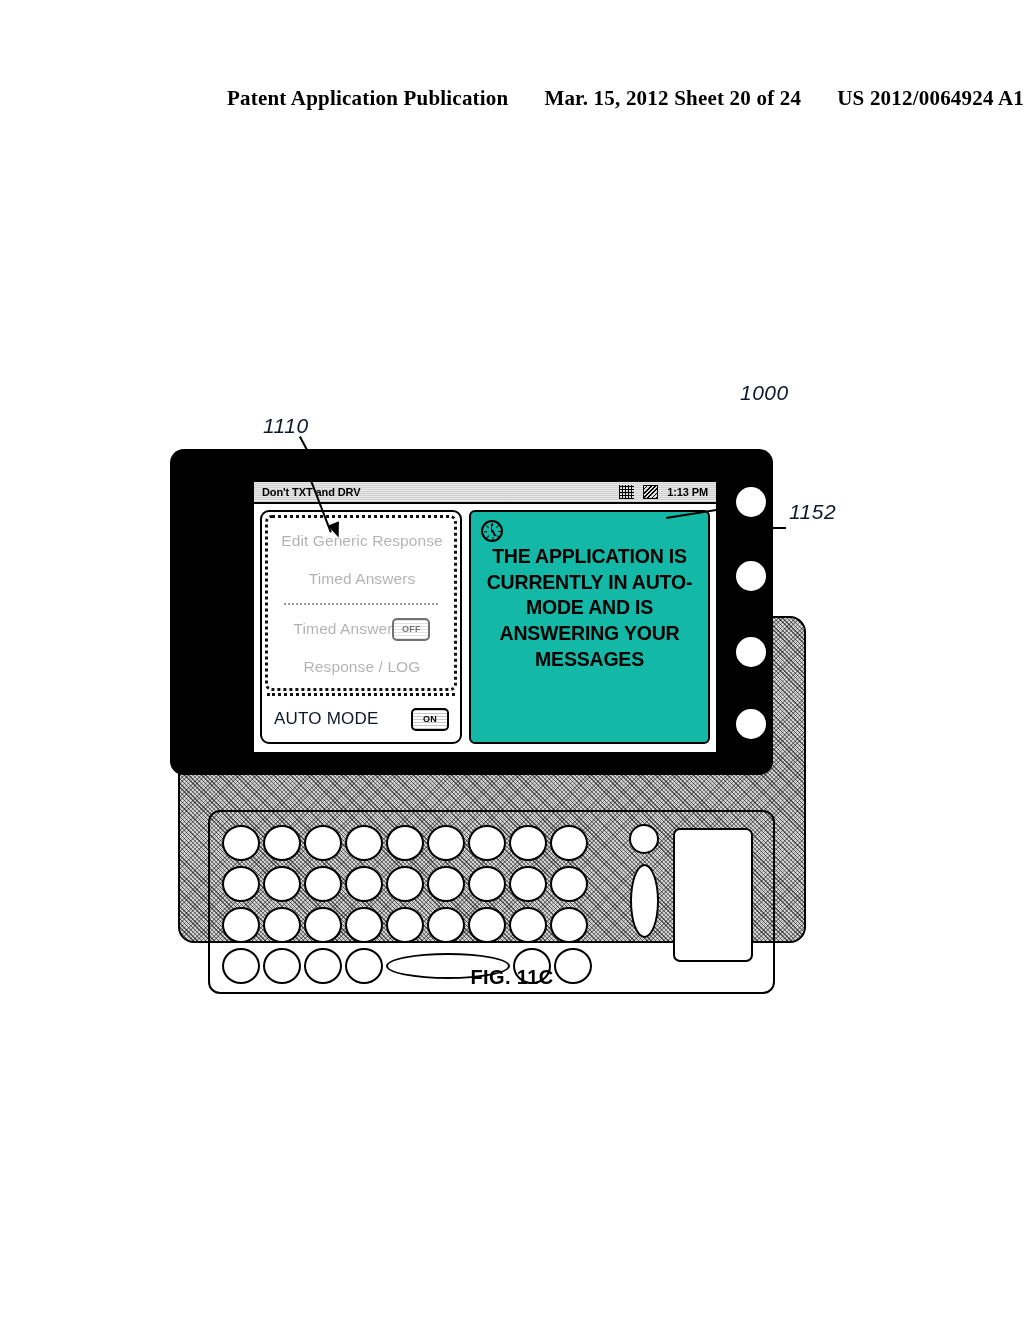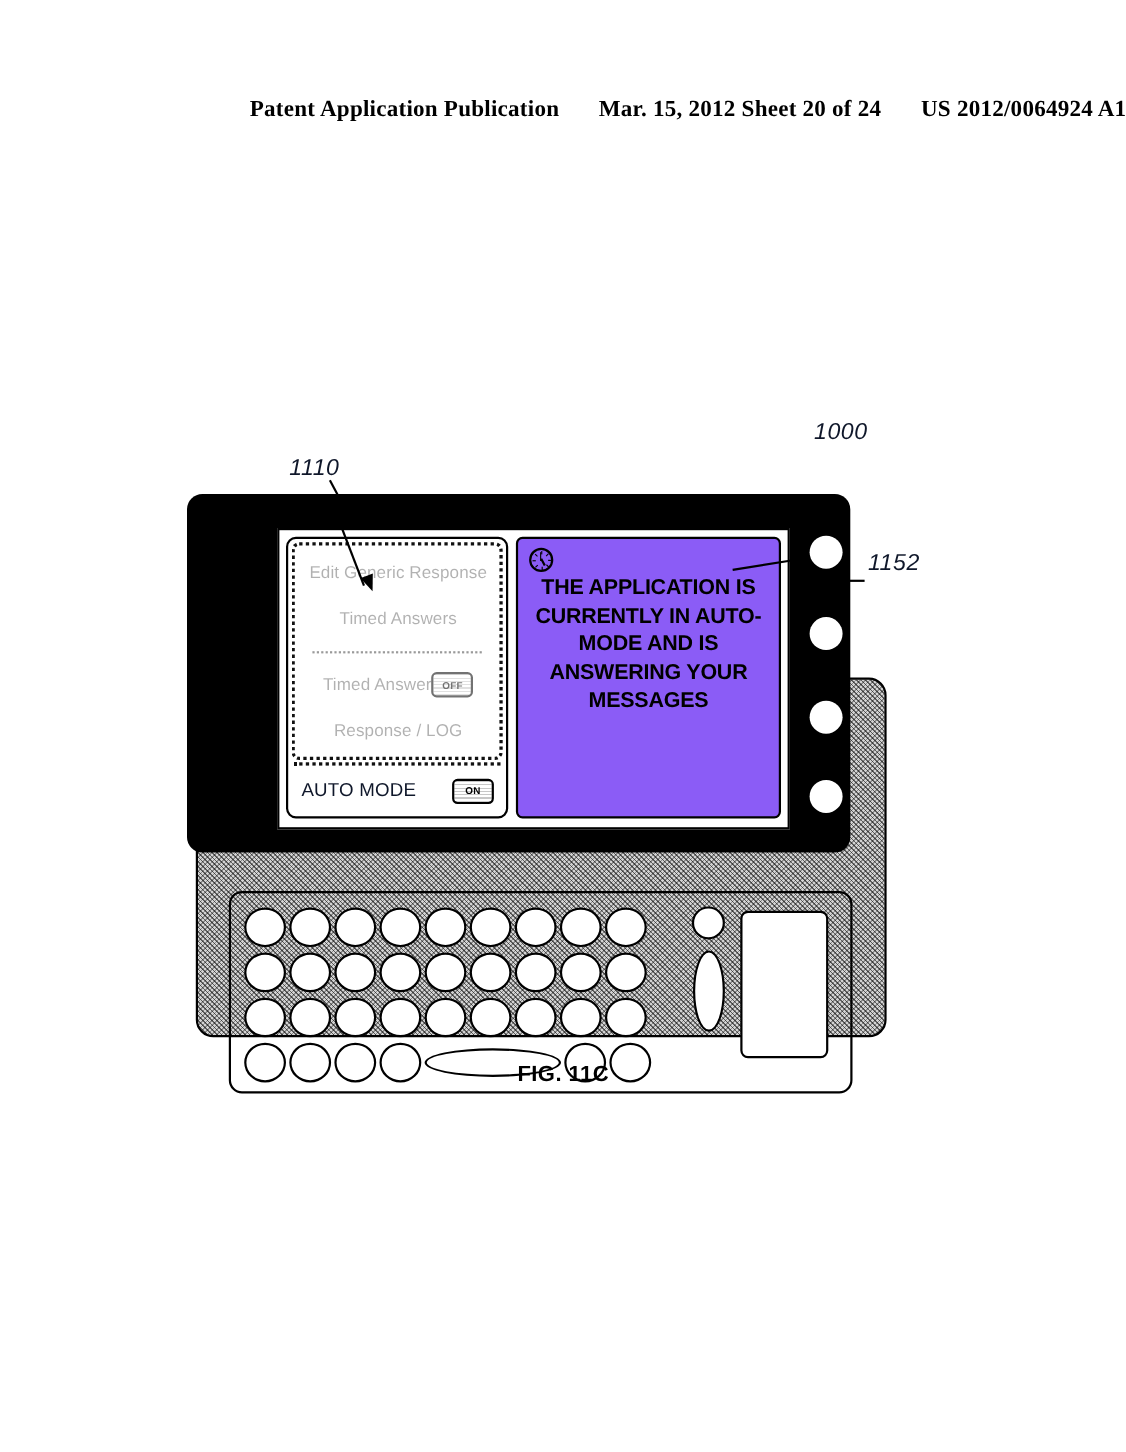--- a/index.html
+++ b/index.html
@@ -286,21 +286,21 @@
     letter-spacing: 0.2px;
     color: #0f172a;
   }
 
   
   #message-panel {
     flex: 1 1 auto;
     border: 2.5px solid #000;
     border-radius: 6px;
     box-sizing: border-box;
-    background: #8b5cf6;
+    background: #14b8a6;
     padding: 8px 8px 10px 8px;
     display: flex;
     flex-direction: column;
     position: relative;
   }
   #clock-icon {
     width: 22px; height: 22px;
     border: 2px solid #000;
     border-radius: 50%;
     position: relative;
@@ -514,20 +514,26 @@
 
   <div id="device-screen-slab">
 
     <div class="bezel-btn" id="bezel-btn-1"></div>
     <div class="bezel-btn" id="bezel-btn-2"></div>
     <div class="bezel-btn" id="bezel-btn-3"></div>
     <div class="bezel-btn" id="bezel-btn-4"></div>
 
     <div id="display">
 
+      <div id="status-bar">
+        <span id="status-title">Don't TXT and DRV</span>
+        <span class="status-icon" id="icon-network"></span>
+        <span class="status-icon" id="icon-signal"></span>
+        <span id="status-time">1:13 PM</span>
+      </div>
 
       <div id="panels">
 
         <div id="menu-panel">
 
           <div id="menu-disabled">
 
             <div class="menu-row">
               <span class="menu-label ghost">Edit Generic Response</span>
             </div>

